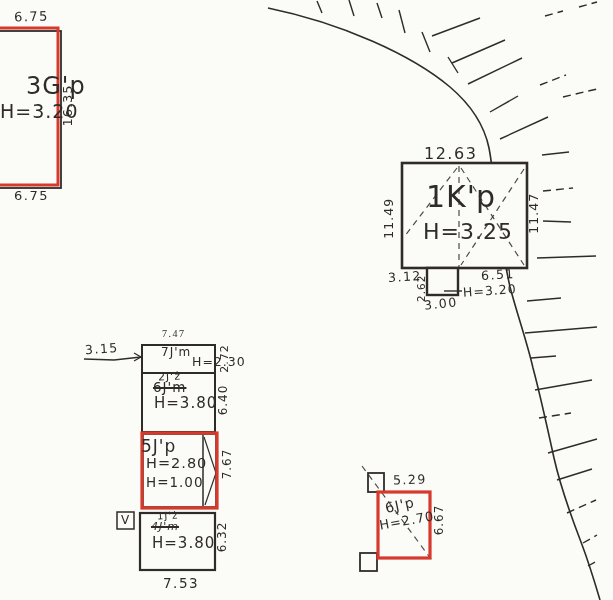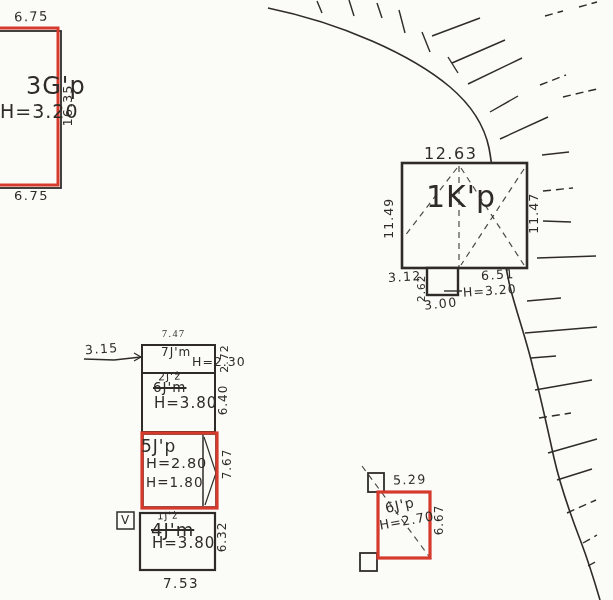--- a/index.html
+++ b/index.html
@@ -79,20 +79,21 @@
     </svg>
 
   <span class="lbl num" style="left:14px;top:10px;font-size:13px;transform:rotate(-2deg);">6.75</span>
   <span class="lbl" style="left:6px;top:74px;font-size:24px;margin-left:20px;">3G'p</span>
   <span class="lbl" style="left:0px;top:102px;font-size:19px;">H=3.20</span>
   <span class="lbl vdim" style="left:44px;top:99px;font-size:13px;">16.35</span>
   <span class="lbl num" style="left:14px;top:189px;font-size:13px;">6.75</span>
 
   <span class="lbl num" style="left:424px;top:146px;font-size:16px;">12.63</span>
   <span class="lbl" style="left:426px;top:182px;font-size:30px;">1K'p</span>
+  <span class="lbl" style="left:423px;top:221px;font-size:22px;">H=3.25</span>
   <span class="lbl vdim" style="left:366px;top:212px;font-size:12.5px;">11.49</span>
   <span class="lbl vdim" style="left:511px;top:207px;font-size:12.5px;">11.47</span>
   <span class="lbl num" style="left:388px;top:271px;font-size:12.5px;transform:rotate(-3deg);">3.12</span>
   <span class="lbl num" style="left:481px;top:269px;font-size:12.5px;transform:rotate(-3deg);">6.51</span>
   <span class="lbl vdim" style="left:398px;top:283px;font-size:10.5px;">2.62</span>
   <span class="lbl num" style="left:424px;top:298px;font-size:12.5px;transform:rotate(-6deg);">3.00</span>
   <span class="lbl" style="left:463px;top:285px;font-size:12.5px;transform:rotate(-4deg);">H=3.20</span>
 
   <span class="lbl num" style="left:162px;top:329px;font-size:10px;font-family:Liberation Serif, serif;">7.47</span>
   <span class="lbl num" style="left:85px;top:343px;font-size:12.5px;transform:rotate(-4deg);">3.15</span>
@@ -100,26 +101,26 @@
   <span class="lbl" style="left:158px;top:356px;font-size:12.5px;margin-left:34px;">H=2.30</span>
   <span class="lbl vdim" style="left:201px;top:353px;font-size:11px;">2.72</span>
 
   <span class="lbl" style="left:158px;top:371px;font-size:11px;transform:rotate(-2deg);">2J'ż</span>
   <span class="lbl struck" style="left:153px;top:381px;font-size:13.5px;">6J'm</span>
   <span class="lbl" style="left:154px;top:396px;font-size:15px;">H=3.80</span>
   <span class="lbl vdim" style="left:200px;top:394px;font-size:12px;">6.40</span>
 
   <span class="lbl" style="left:141px;top:438px;font-size:17px;">5J'p</span>
   <span class="lbl" style="left:146px;top:456px;font-size:14.5px;">H=2.80</span>
-  <span class="lbl" style="left:146px;top:476px;font-size:13.5px;">H=1.80</span>
+  <span class="lbl" style="left:146px;top:476px;font-size:13.5px;">H=1.00</span>
   <span class="lbl vdim" style="left:204px;top:458px;font-size:12px;">7.67</span>
 
   <span class="lbl" style="left:121px;top:514px;font-size:12px;">V</span>
   <span class="lbl" style="left:157px;top:511px;font-size:10px;transform:rotate(-3deg);">1J'ż</span>
-  <span class="lbl struck" style="left:151px;top:521px;font-size:18px;">4J'm</span>
+  <span class="lbl struck" style="left:151px;top:521px;font-size:11px;font-style:italic;">4J'm</span>
   <span class="lbl" style="left:152px;top:536px;font-size:15px;">H=3.80</span>
   <span class="lbl vdim" style="left:199px;top:531px;font-size:12px;">6.32</span>
   <span class="lbl num" style="left:163px;top:577px;font-size:13.5px;">7.53</span>
 
   <span class="lbl num" style="left:393px;top:474px;font-size:12.5px;transform:rotate(-2deg);">5.29</span>
   <span class="lbl" style="left:385px;top:498px;font-size:14px;transform:rotate(-12deg);">6J'p</span>
   <span class="lbl" style="left:379px;top:514px;font-size:13px;transform:rotate(-10deg);">H=2.70</span>
   <span class="lbl vdim" style="left:416px;top:514px;font-size:12px;">6.67</span>
 </div>
 

